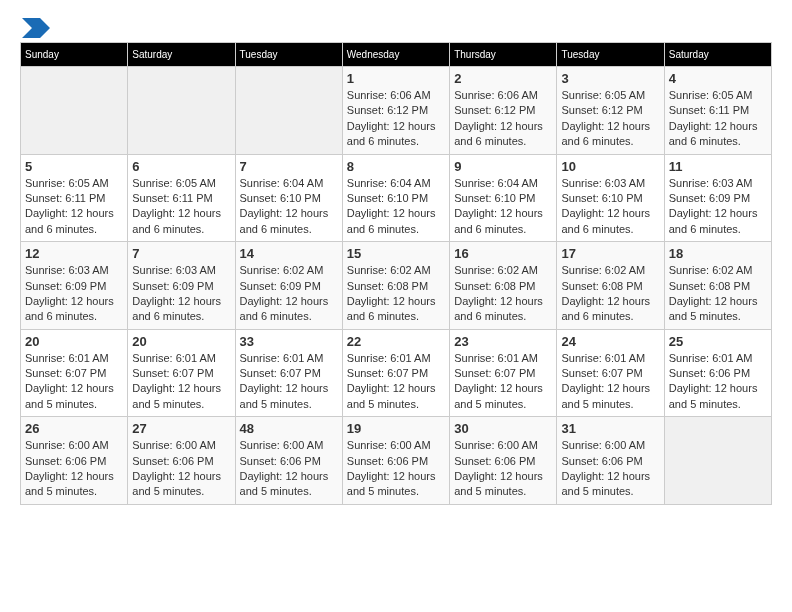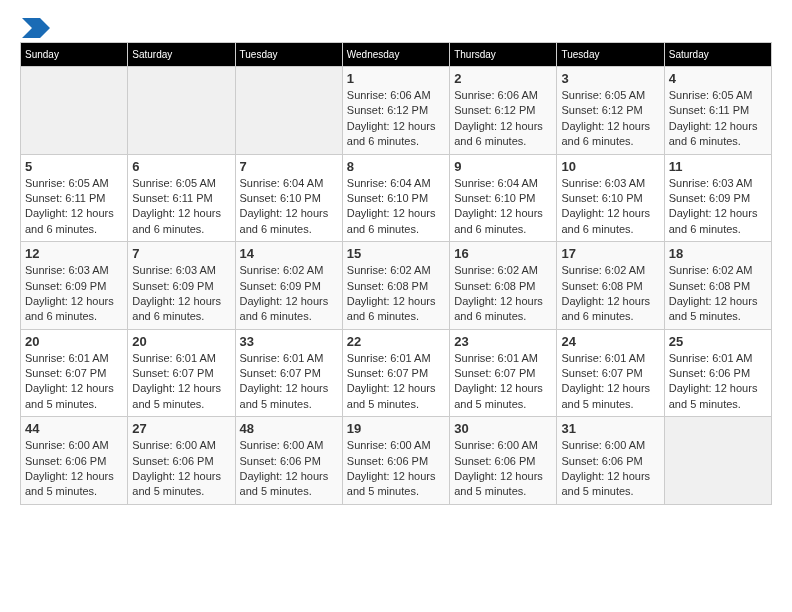--- a/index.html
+++ b/index.html
@@ -214,21 +214,21 @@
           <span class="day-number">24</span>
           <span class="day-info">Sunrise: 6:01 AM<br>Sunset: 6:07 PM<br>Daylight: 12 hours and 5 minutes.</span>
         </td>
         <td>
           <span class="day-number">25</span>
           <span class="day-info">Sunrise: 6:01 AM<br>Sunset: 6:06 PM<br>Daylight: 12 hours and 5 minutes.</span>
         </td>
       </tr>
       <tr>
         <td>
-          <span class="day-number">44</span>
+          <span class="day-number">26</span>
           <span class="day-info">Sunrise: 6:00 AM<br>Sunset: 6:06 PM<br>Daylight: 12 hours and 5 minutes.</span>
         </td>
         <td>
           <span class="day-number">27</span>
           <span class="day-info">Sunrise: 6:00 AM<br>Sunset: 6:06 PM<br>Daylight: 12 hours and 5 minutes.</span>
         </td>
         <td>
           <span class="day-number">48</span>
           <span class="day-info">Sunrise: 6:00 AM<br>Sunset: 6:06 PM<br>Daylight: 12 hours and 5 minutes.</span>
         </td>

